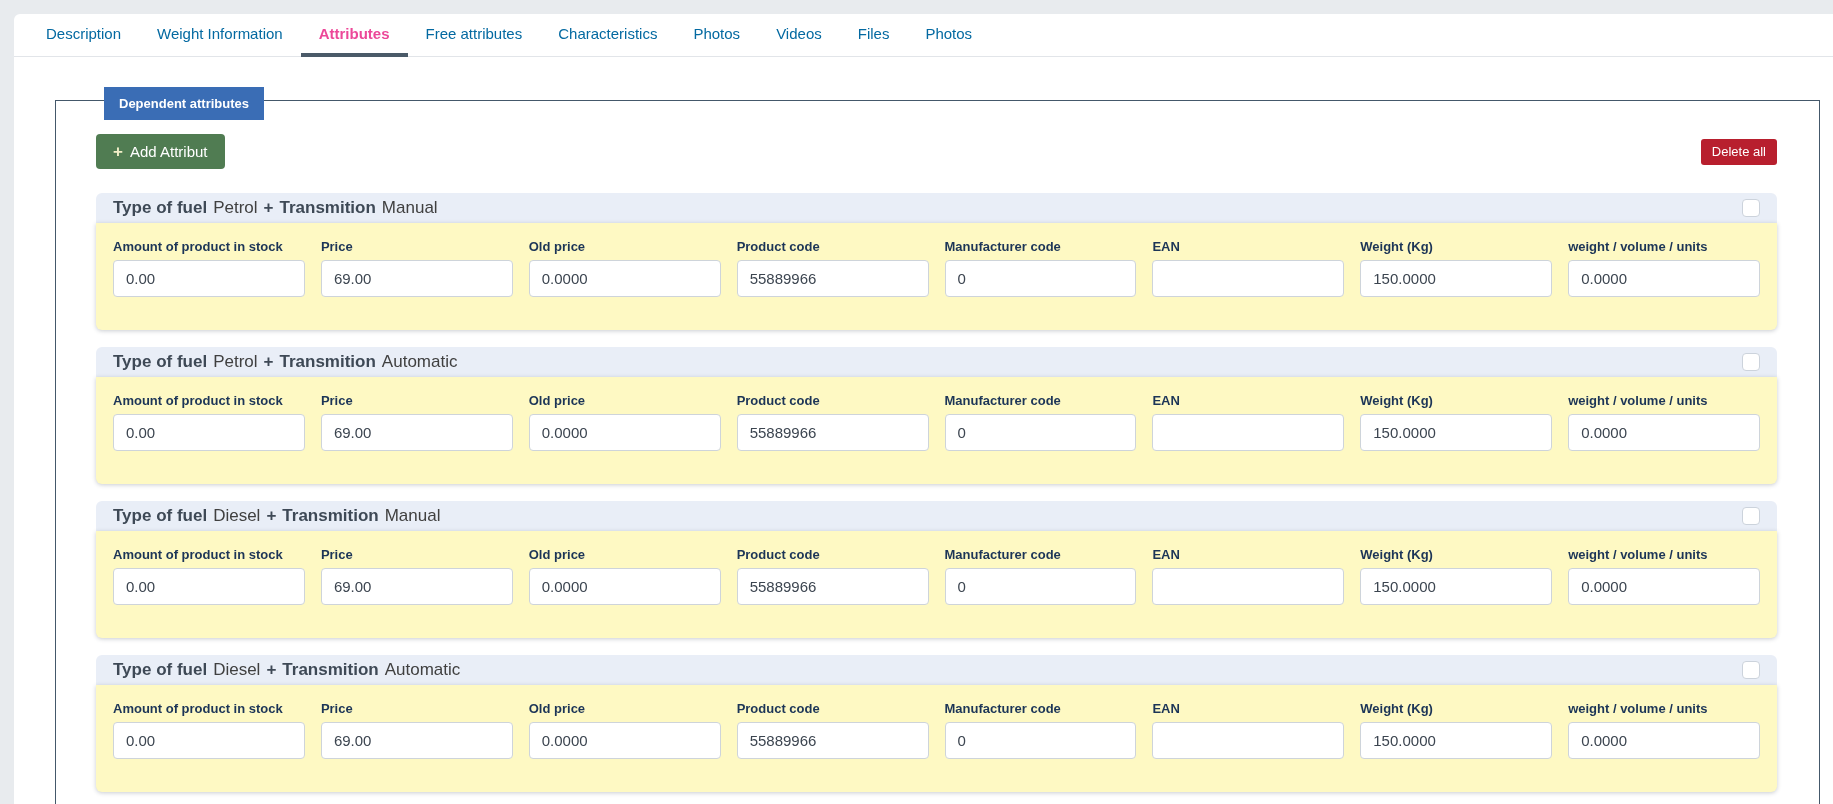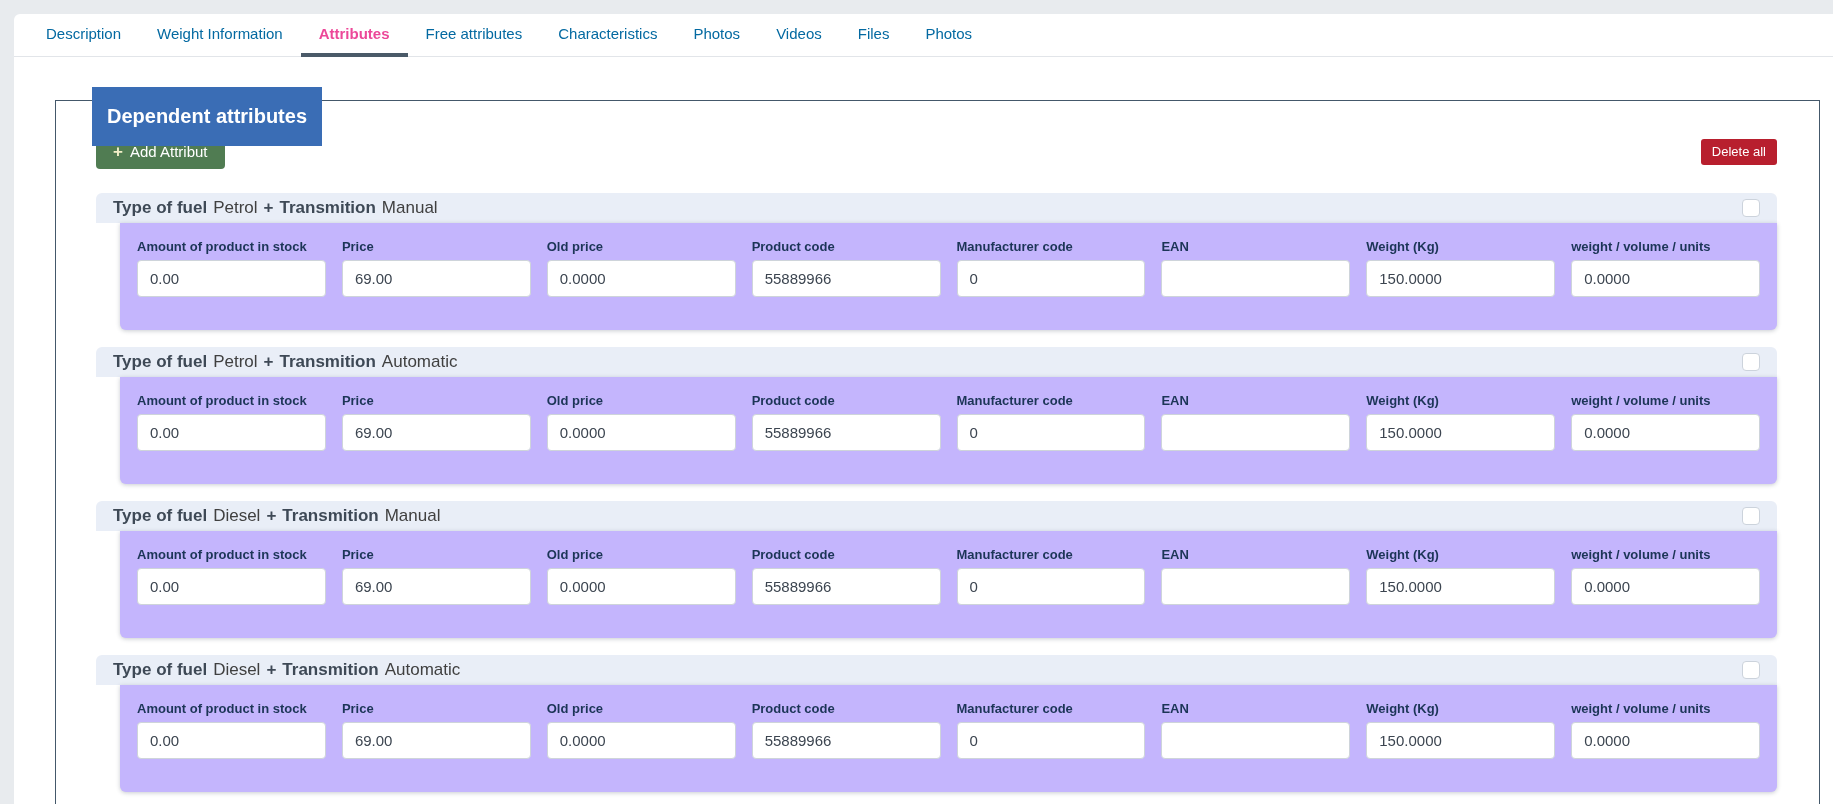--- a/index.html
+++ b/index.html
@@ -31,24 +31,24 @@
 
   
   .panel {
     position:relative;
     margin:43px 13px 0 41px;
     border:1px solid #44586a;
     padding:33px 42px 40px 40px;
     min-height:700px;
   }
   .legend-badge {
-    position:absolute; top:-14px; left:36px;
+    position:absolute; top:-14px; left:48px;
     background:#3a6db5; color:#ffffff;
-    font-size:20px; font-weight:bold;
-    padding:21px 15px; line-height:17px;
+    font-size:13px; font-weight:bold;
+    padding:8px 15px; line-height:17px;
   }
 
   .toolbar {
     display:flex; justify-content:space-between; align-items:center;
     margin-bottom:24px;
   }
   .btn-add {
     display:inline-flex; align-items:center; gap:7px;
     background:#507c52; color:#ffffff; border:none; border-radius:4px;
     font-family:inherit; font-size:15px; padding:8px 17px; height:35px; cursor:pointer;
@@ -68,24 +68,24 @@
   }
   .group-header .b { font-weight:bold; color:#3e4956; }
   .group-header .r { font-weight:normal; color:#404040; }
   .group-header .part { margin-right:6px; white-space:pre; }
   .checkbox {
     margin-left:auto; width:18px; height:18px;
     background:#ffffff; border:1px solid #ccd3dc; border-radius:4px;
     cursor:pointer;
   }
   .group-body {
-    background:#c4b5fd; border-radius:0 0 6px 6px;
+    background:#fef9c3; border-radius:0 0 6px 6px;
     box-shadow:0 1px 4px rgba(40,50,70,0.25);
     padding:16px 17px 33px 17px;
-    display:grid; grid-template-columns:repeat(8, 1fr); column-gap:16px;margin-left:24px;
+    display:grid; grid-template-columns:repeat(8, 1fr); column-gap:16px;
   }
   .field label {
     display:block; font-size:13px; font-weight:bold; color:#1c3557;
     margin-bottom:6px; white-space:nowrap; overflow:hidden;
   }
   .field input {
     width:100%; height:37px; border:1px solid #ced4da; border-radius:4px;
     padding:0 12px; font-family:inherit; font-size:15px; color:#3c4550;
     background:#ffffff; outline:none;
   }

